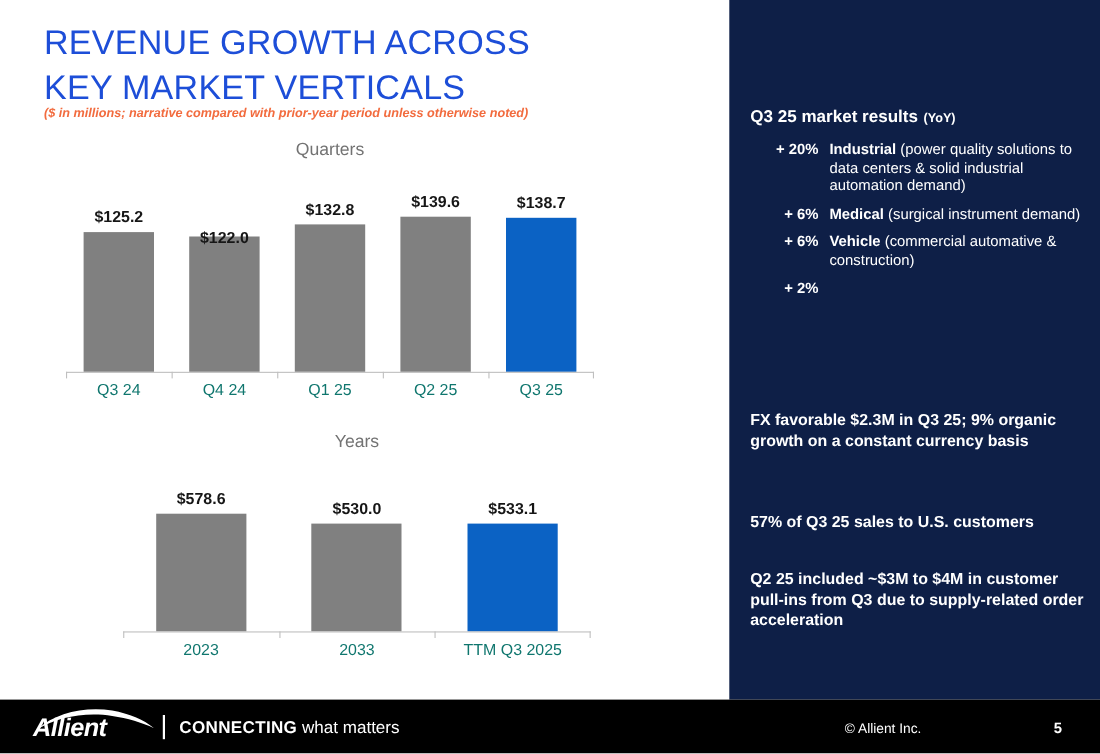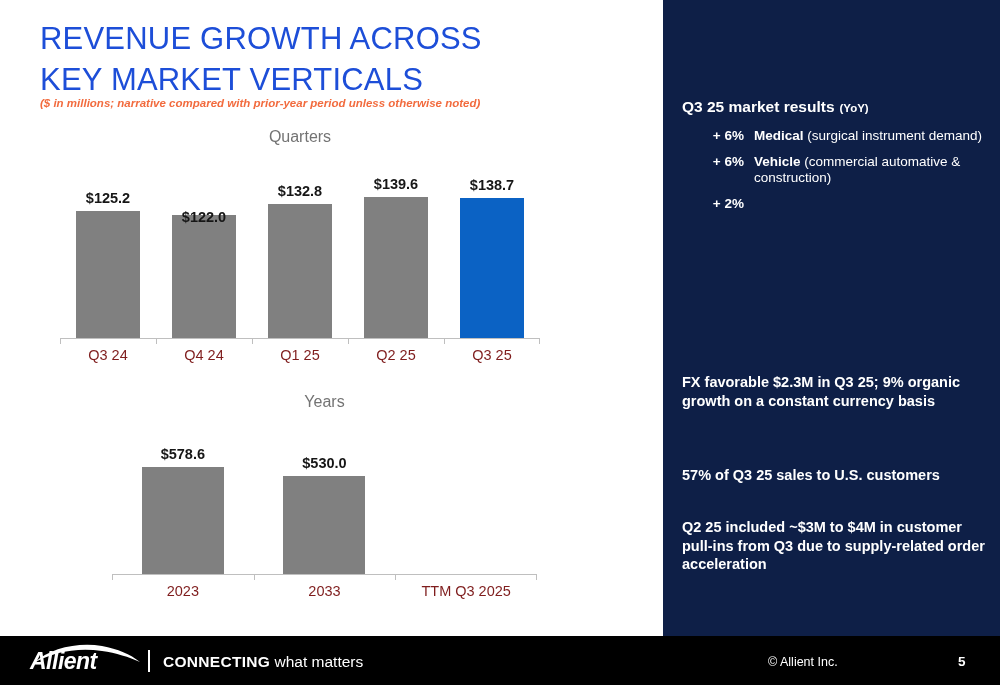--- a/index.html
+++ b/index.html
@@ -87,21 +87,21 @@
     position: absolute;
     width: 1px;
     height: 6px;
     background: #BFBFBF;
     top: 0;
   }
   .cat-label {
     position: absolute;
     text-align: center;
     font-size: 14.5px;
-    color: #7f1d1d;
+    color: #0f766e;
     white-space: nowrap;
   }
 
   
   #right-panel {
     position: absolute;
     left: 663px;
     top: 0;
     width: 337px;
     height: 636px;
@@ -277,40 +277,48 @@
   <div class="chart-title" id="y-title" style="top:0;">Years</div>
   <div class="plot" id="y-plot" style="top:28px; height:153px;">
       <div class="bar-col" style="left: 0%; width: 33.3333%;">
         <div class="bar" style="height: 106.658px; width: 82px; background: rgb(128, 128, 128);"></div>
         <div class="bar-label" style="bottom: 111.658px;">$578.6</div>
       </div>
       <div class="bar-col" style="left: 33.3333%; width: 33.3333%;">
         <div class="bar" style="height: 97.6988px; width: 82px; background: rgb(128, 128, 128);"></div>
         <div class="bar-label" style="bottom: 102.699px;">$530.0</div>
       </div>
+      <div class="bar-col" style="left: 66.6667%; width: 33.3333%;">
+        <div class="bar" style="height: 98.2702px; width: 82px; background: rgb(11, 98, 196);"></div>
+        <div class="bar-label" style="bottom: 103.27px;">$533.1</div>
+      </div>
     </div>
   <div class="axis-line" id="y-axis" style="top:181px;"></div>
   <div id="y-ticks" style="position:absolute;top:181px;left:0;right:0;height:6px;">
       <div class="axis-tick" style="left: 0%;"></div>
       <div class="axis-tick" style="left: 33.3333%;"></div>
       <div class="axis-tick" style="left: 66.6667%;"></div>
       <div class="axis-tick" style="left: calc(100% - 1px);"></div>
     </div>
   <div id="y-cats" style="position:absolute;top:190px;left:0;right:0;">
       <div class="cat-label" style="left: 0%; width: 33.3333%;">2023</div>
       <div class="cat-label" style="left: 33.3333%; width: 33.3333%;">2033</div>
       <div class="cat-label" style="left: 66.6667%; width: 33.3333%;">TTM Q3 2025</div>
     </div>
 </div>
 
 <div id="right-panel">
   <div id="panel-heading">
     <span>Q3 25 market results</span><span class="yoy" style="margin-left:5px;">(YoY)</span>
   </div>
   <div id="bullets">
+      <div class="bullet">
+        <div class="bullet-pct">+ 20%</div>
+        <div class="bullet-text"><b>Industrial</b><span> (power quality solutions to data centers &amp; solid industrial automation demand)</span></div>
+      </div>
       <div class="bullet">
         <div class="bullet-pct">+ 6%</div>
         <div class="bullet-text"><b>Medical</b><span> (surgical instrument demand)</span></div>
       </div>
       <div class="bullet">
         <div class="bullet-pct">+ 6%</div>
         <div class="bullet-text"><b>Vehicle</b><span> (commercial automative &amp; construction)</span></div>
       </div>
       <div class="bullet">
         <div class="bullet-pct">+ 2%</div>

